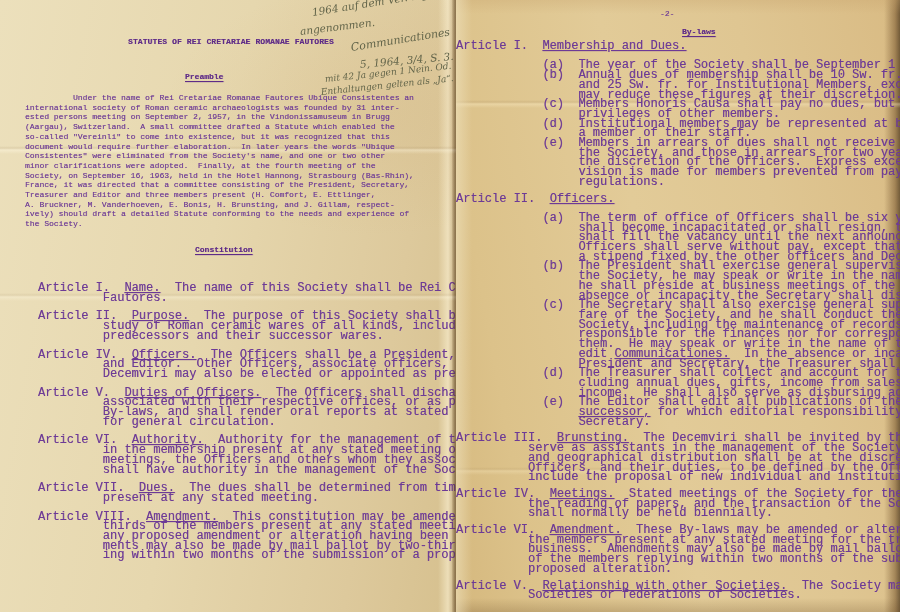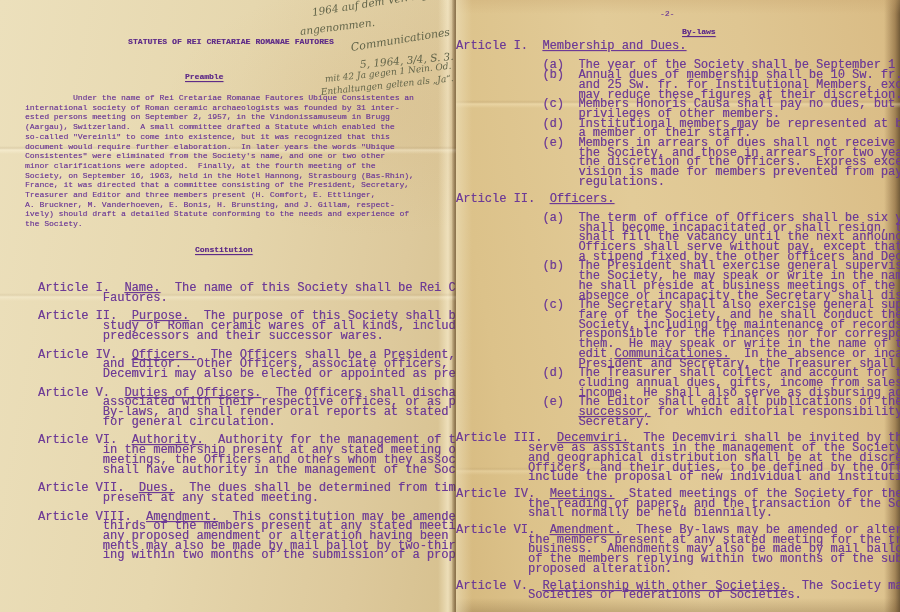--- a/index.html
+++ b/index.html
@@ -173,21 +173,21 @@
                  responsible for the finances nor for correspondence concerning
                  them.  He may speak or write in the name of the Society.  He shall
                  edit <u>Communicationes.</u>  In the absence or incapacity of both the
                  President and Secretary, the Treasurer shall discharge their duties.
             (d)  The Treasurer shall collect and account for the funds of the Society in-
                  cluding annual dues, gifts, income from sales of publications, and other
                  income.  He shall also serve as disbursing agent for the Society.
             (e)  The Editor shall edit all publications of the Society except <u>Commu-</u>
                  <u>successor,</u> for which editorial responsibility shall rest with the
                  Secretary.</pre>
-      <pre>Article III.  <u>Decemviri.</u>  The Decemviri shall be invited by the Officers to
+      <pre>Article III.  <u>Brunsting.</u>  The Decemviri shall be invited by the Officers to
           serve as assistants in the management of the Society.  Their number
           and geographical distribution shall be at the discretion of the
           Officers, and their duties, to be defined by the Officers, shall
           include the proposal of new individual and institutional members.</pre>
       <pre>Article IV.  <u>Meetings.</u>  Stated meetings of the Society for the exchange of views,
           the reading of papers, and the transaction of the Society's business,
           shall normally be held biennially.</pre>
       <pre>Article VI.  <u>Amendment.</u>  These By-laws may be amended or altered by a majority of
           the members present at any stated meeting for the transaction of
           business.  Amendments may also be made by mail ballot of a majority

